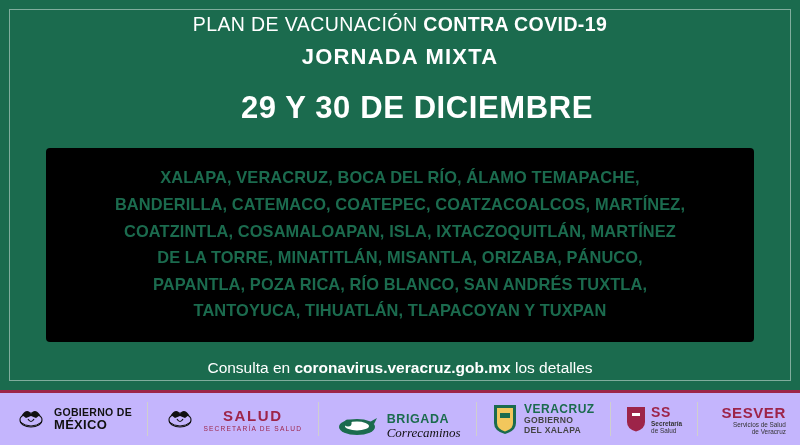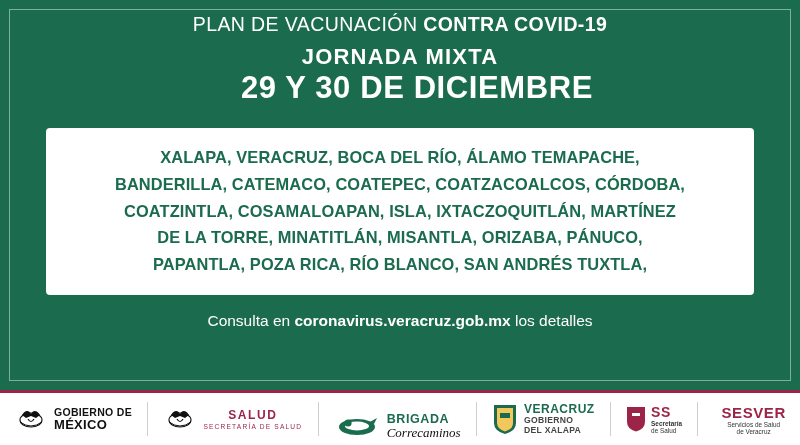--- a/index.html
+++ b/index.html
@@ -52,26 +52,27 @@
     font-weight: bold;
     letter-spacing: 1.2px;
     margin-top: 9px;
   }
   .date {
     text-align: center;
     color: #ffffff;
     font-size: 31px;
     font-weight: bold;
     letter-spacing: 0.6px;
+    margin-top: 20px;
     padding-left: 34px;
   }
 
   .panel {
     margin: 22px 46px 0 46px;
-    background: #ffffff;
+    background: #000000;
     border-radius: 4px;
     padding: 16px 18px 18px 18px;
     text-align: center;
   }
   .panel-text {
     color: #1b6b4e;
     font-size: 16.4px;
     font-weight: bold;
     line-height: 1.62;
     letter-spacing: 0.1px;
@@ -87,21 +88,21 @@
   .consulta .url {
     font-weight: bold;
   }
 
   .footer {
     position: absolute;
     left: 0;
     right: 0;
     bottom: 0;
     height: 55px;
-    background: #ffffff;
+    background: #c4b5fd;
     border-top: 3px solid #9d2449;
     display: flex;
     align-items: center;
     justify-content: space-between;
     padding: 0 14px;
     box-sizing: border-box;
   }
   .logo {
     display: flex;
     align-items: center;
@@ -130,21 +131,21 @@
   .gob-text .l2 {
     font-size: 13px;
     font-weight: bold;
     letter-spacing: 0.3px;
   }
   .salud {
     text-align: center;
     color: #9d2449;
   }
   .salud .l1 {
-    font-size: 12px;
+    font-size: 15px;
     font-weight: bold;
     letter-spacing: 1.6px;
   }
   .salud .l2 {
     font-size: 6.6px;
     letter-spacing: 1.2px;
     margin-top: 1px;
   }
   .brigada {
     display: flex;
@@ -219,21 +220,21 @@
   .ss-text .l2 {
     font-size: 6.4px;
     color: #333333;
     font-weight: bold;
   }
   .ss-text .l3 {
     font-size: 6.4px;
     color: #333333;
   }
   .sesver {
-    text-align: center;
+    text-align: right;
     margin-left: 8px;
   }
   .sesver .l1 {
     font-size: 15px;
     font-weight: bold;
     color: #9d2449;
     letter-spacing: 0.6px;
   }
   .sesver .l2 {
     font-size: 6.4px;
@@ -252,24 +253,25 @@
 
   <div class="header">
     <div class="title-line1"><span>PLAN DE VACUNACIÓN </span><span class="bold">CONTRA COVID-19</span></div>
     <div class="title-line2">JORNADA MIXTA</div>
   </div>
 
   <div class="date">29 Y 30 DE DICIEMBRE</div>
 
   <div class="panel">
     <div class="panel-text">XALAPA, VERACRUZ, BOCA DEL RÍO, ÁLAMO TEMAPACHE,</div>
-    <div class="panel-text">BANDERILLA, CATEMACO, COATEPEC, COATZACOALCOS, CÓRDOBA,</div>
+    <div class="panel-text">BANDERILLA, CATEMACO, COATEPEC, COATZACOALCOS, MARTÍNEZ,</div>
     <div class="panel-text">COATZINTLA, COSAMALOAPAN, ISLA, IXTACZOQUITLÁN, MARTÍNEZ</div>
     <div class="panel-text">DE LA TORRE, MINATITLÁN, MISANTLA, ORIZABA, PÁNUCO,</div>
     <div class="panel-text">PAPANTLA, POZA RICA, RÍO BLANCO, SAN ANDRÉS TUXTLA,</div>
+    <div class="panel-text">TANTOYUCA, TIHUATLÁN, TLAPACOYAN Y TUXPAN</div>
   </div>
 
   <div class="consulta"><span>Consulta en </span><span class="url">coronavirus.veracruz.gob.mx</span><span> los detalles</span></div>
 
   <div class="footer">
 
     <div class="logo">
       <svg class="eagle" viewBox="0 0 34 26">
         <ellipse cx="17" cy="14" rx="11" ry="7" fill="none" stroke="#111" stroke-width="1.1"></ellipse>
         <path d="M8 9 C11 4 15 4 17 8 C19 4 23 4 26 9 L22 12 L17 10 L12 12 Z" fill="#111"></path>

